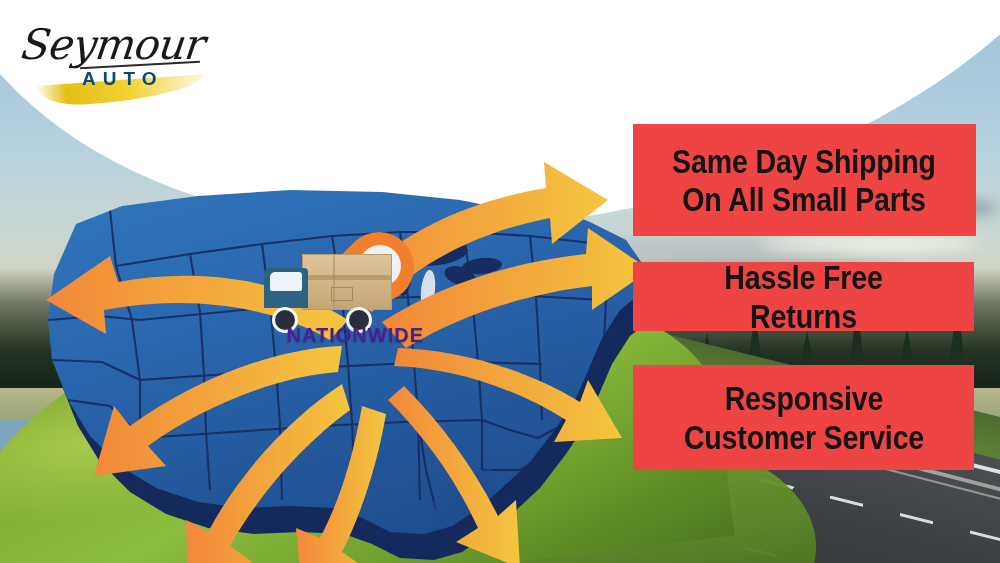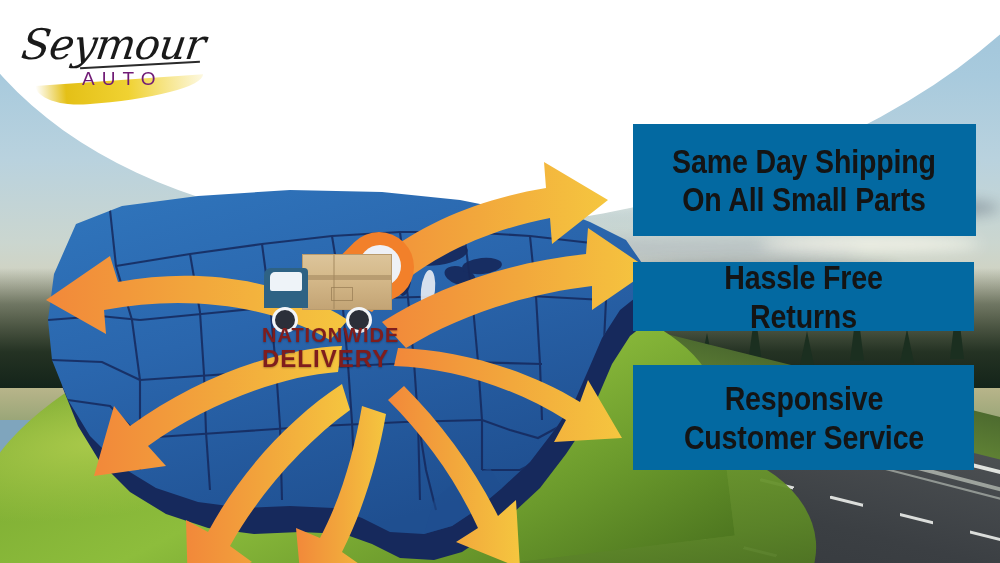--- a/index.html
+++ b/index.html
@@ -191,22 +191,22 @@
     color: #1a1a1a;
     letter-spacing: -1px;
     transform: skewX(-8deg);
     white-space: nowrap;
   }
   .logo-auto {
     position: absolute;
     left: 64px; top: 50px;
     font-family: "Liberation Sans", sans-serif;
     font-size: 19px;
-    font-weight: 400;
-    color: #701a75;
+    font-weight: 700;
+    color: #0c4a6e;
     letter-spacing: 7px;
     white-space: nowrap;
   }
   .logo-swoosh {
     position: absolute;
     left: 18px; top: 62px;
     width: 168px; height: 22px;
     background: linear-gradient(90deg, rgba(226,192,20,0) 0%, #e4c017 18%, #f0d232 55%, rgba(240,210,50,0.15) 100%);
     border-radius: 0 0 70% 30% / 0 0 100% 100%;
     transform: rotate(-4deg);
@@ -304,35 +304,35 @@
     background: #2b2f39;
     border-radius: 50%;
     border: 3px solid #f3f5f8;
   }
   .truck-wheel.w1 { left: 10px; }
   .truck-wheel.w2 { left: 84px; }
   .nationwide {
     position: absolute;
     left: 0; top: 92px;
     width: 162px;
-    text-align: left;
+    text-align: right;
     font-family: "Liberation Sans", sans-serif;
     font-weight: 700;
-    color: #7f1d1d;
+    color: #4c1d95;
     letter-spacing: 1px;
     line-height: 1.12;
     text-shadow: 0 1px 2px rgba(0,0,0,0.28);
   }
   .nationwide .l1 { font-size: 20px; display: block; }
   .nationwide .l2 { font-size: 24px; display: block; }
 
   
   .feature {
     position: absolute;
-    background: #0369a1;
+    background: #ef4444;
     display: flex;
     align-items: center;
     justify-content: center;
     text-align: center;
     padding: 9px 10px;
     box-sizing: border-box;
   }
   .feature .txt {
     font-family: "Liberation Sans Narrow", "Liberation Sans", sans-serif;
     font-weight: 700;
@@ -520,21 +520,20 @@
         <div class="label"></div>
       </div>
       <div class="truck-cab">
         <div class="truck-window"></div>
       </div>
       <div class="truck-wheel w1"></div>
       <div class="truck-wheel w2"></div>
     </div>
     <div class="nationwide">
       <span class="l1">NATIONWIDE</span>
-      <span class="l2">DELIVERY</span>
     </div>
   </div>
 
   <div class="feature" id="feature-1">
     <div class="txt">Same Day Shipping
 On All Small Parts</div>
   </div>
   <div class="feature" id="feature-3">
     <div class="txt">Responsive
 Customer Service</div>

